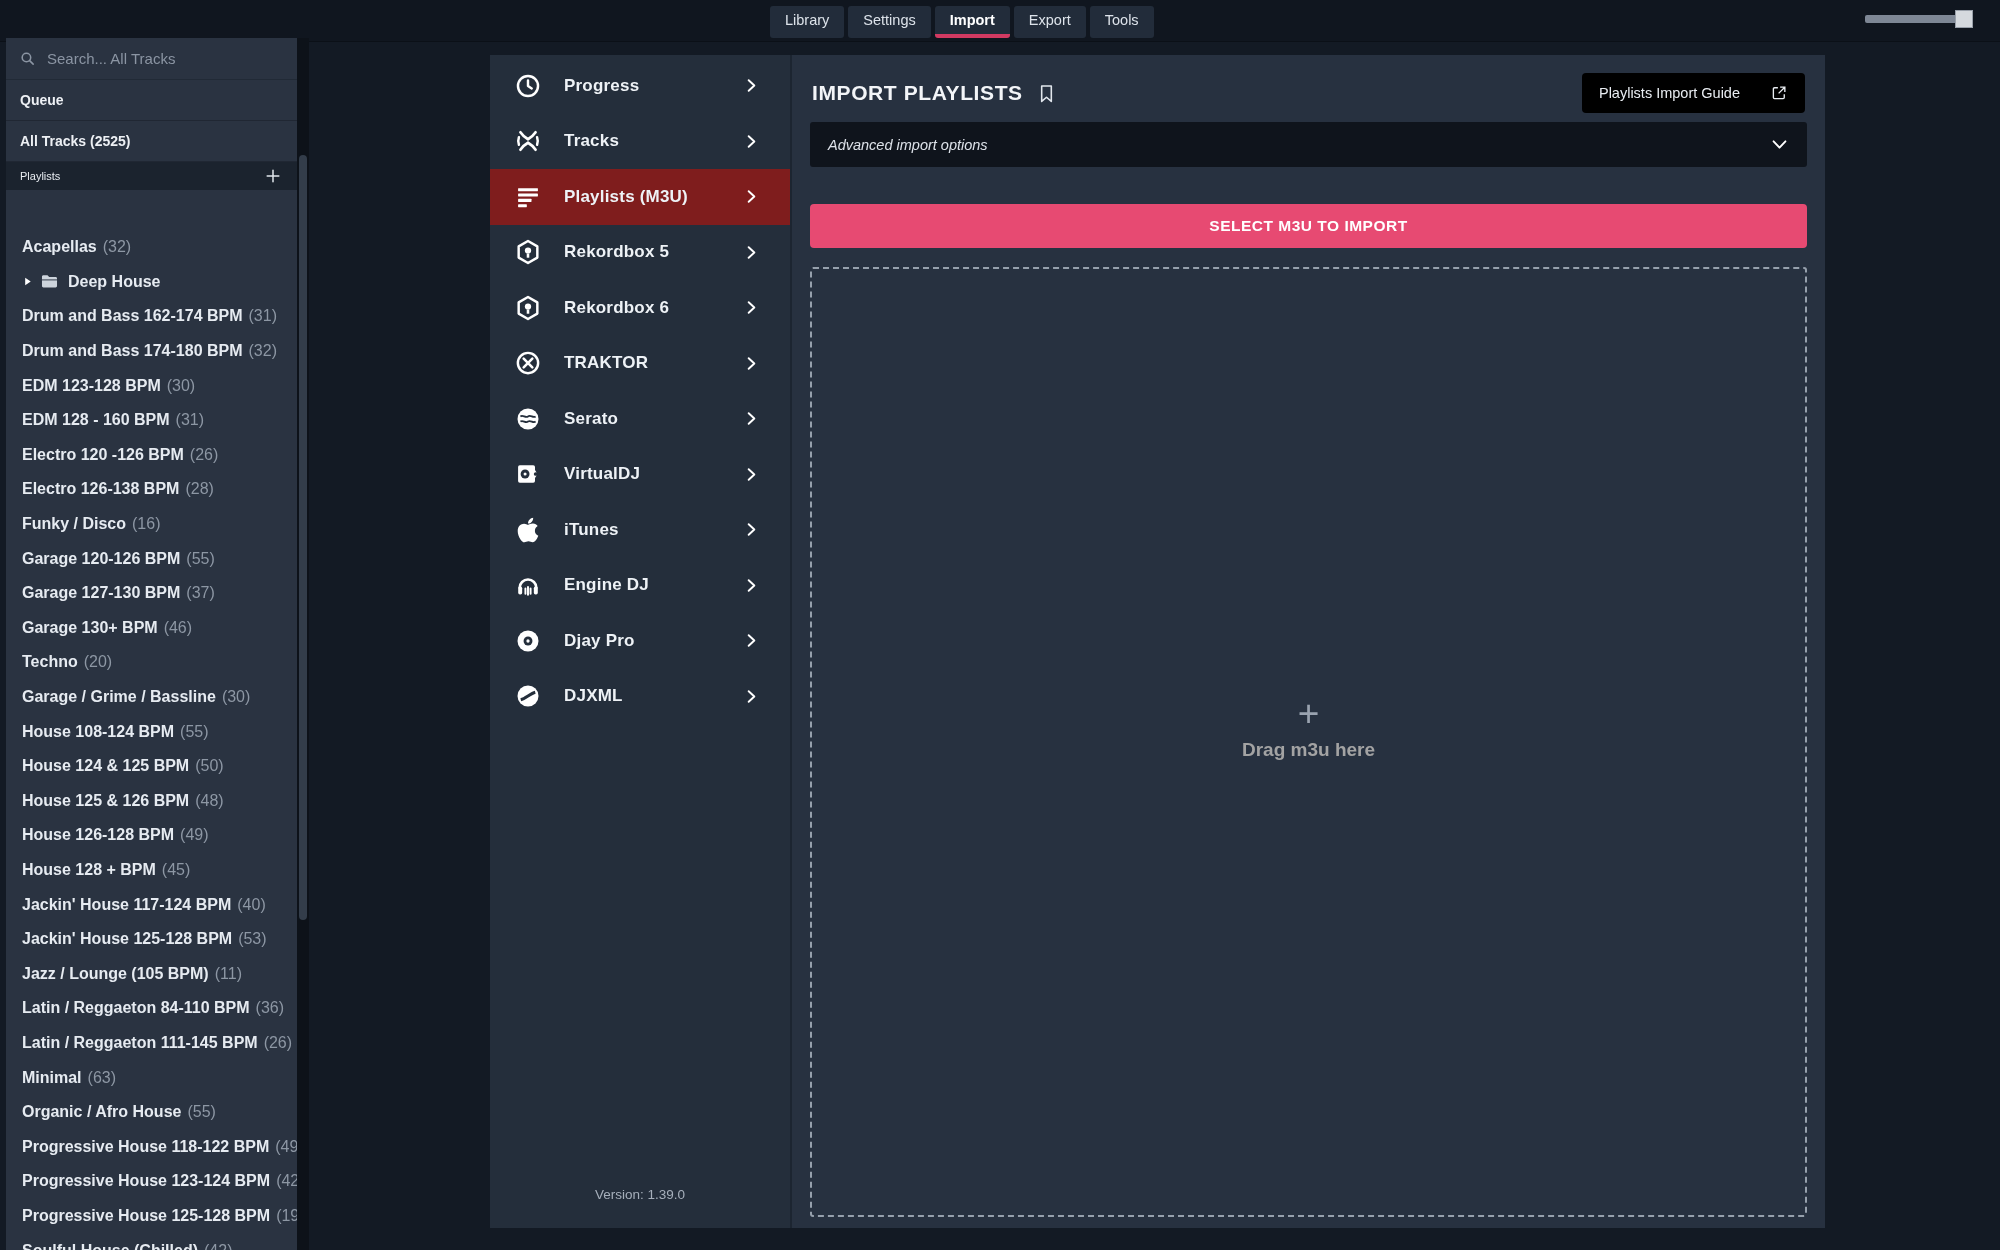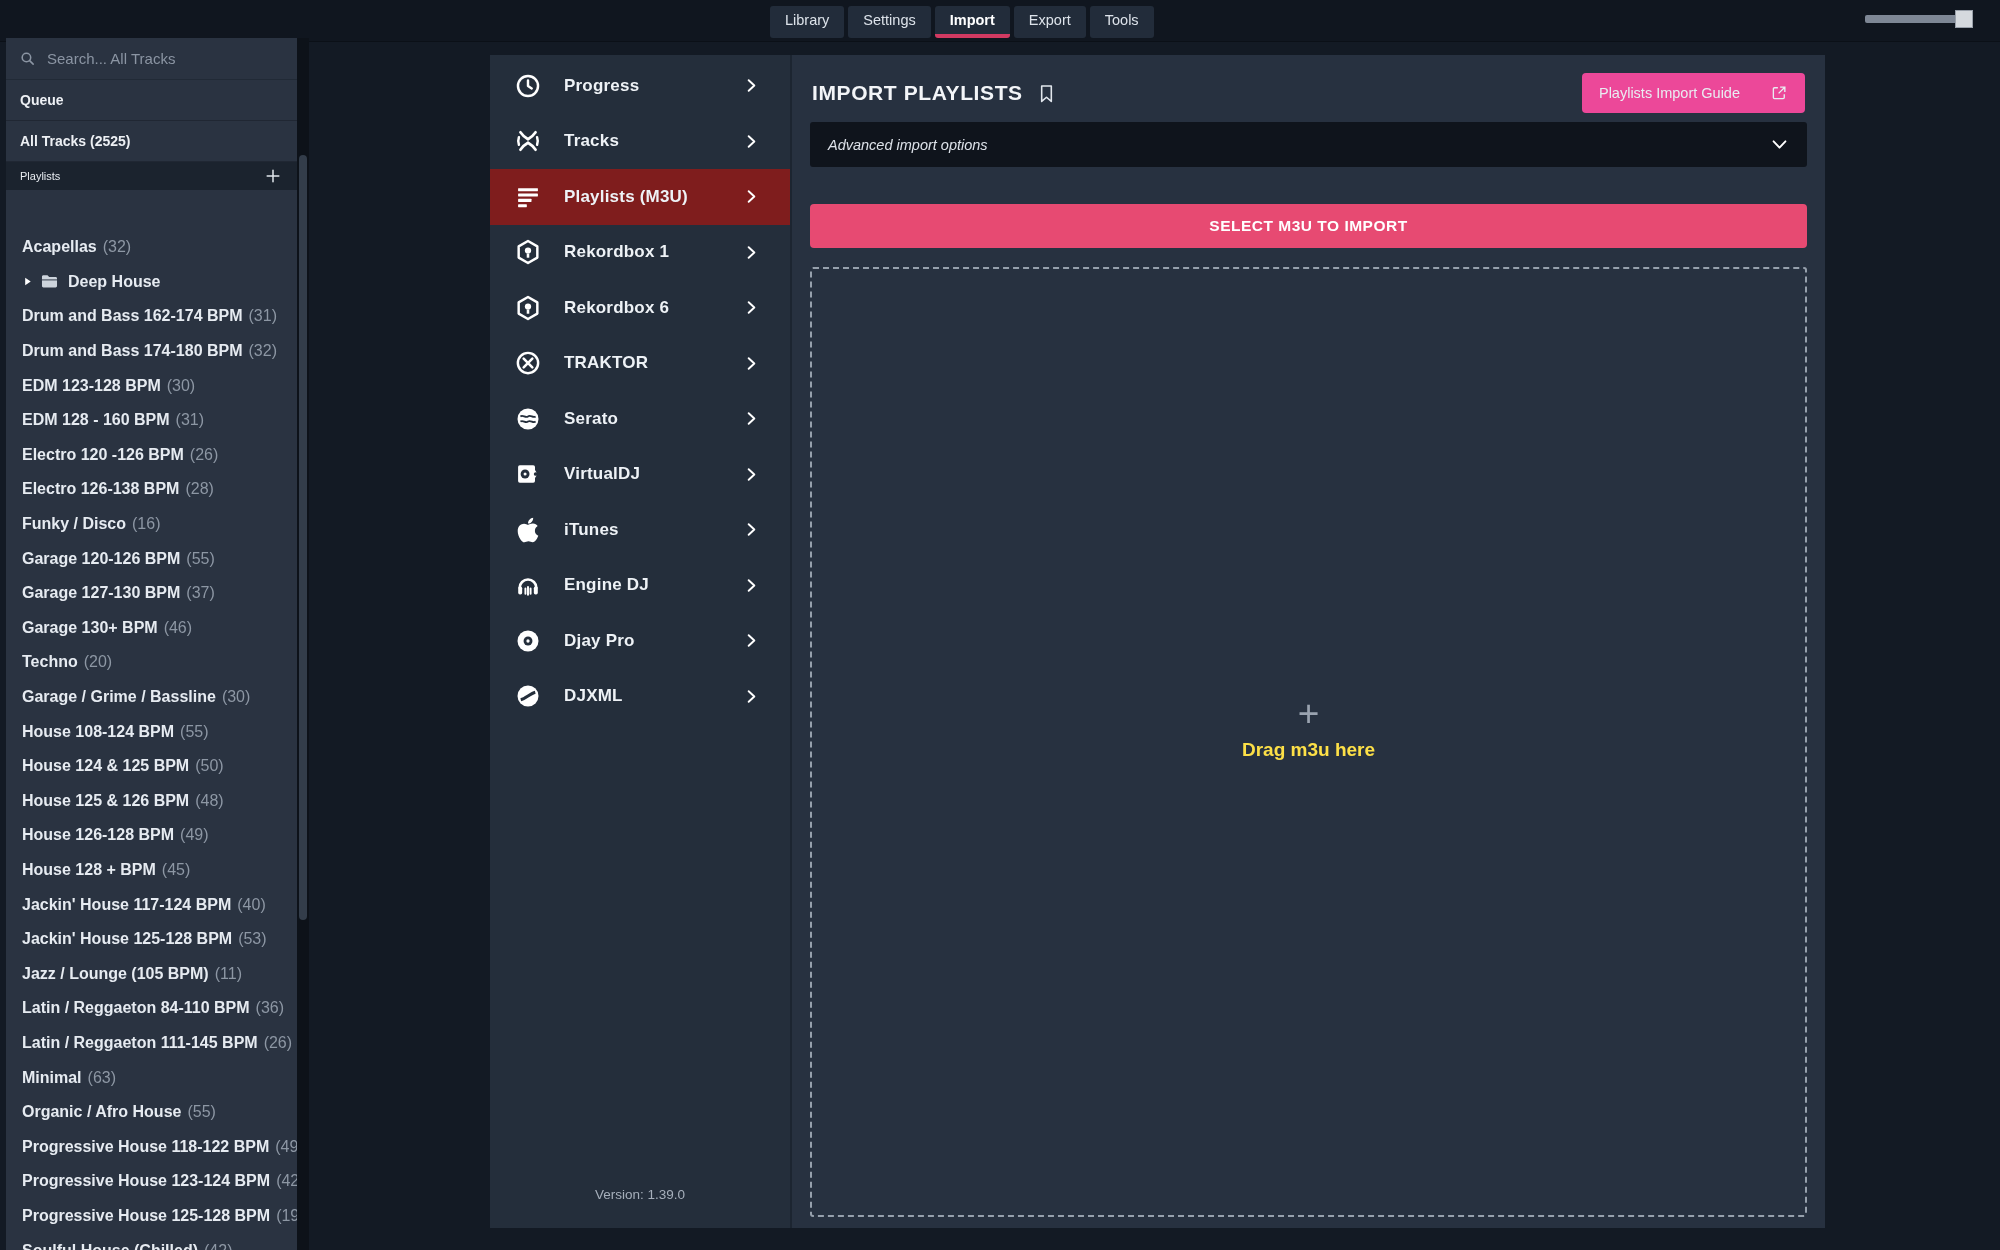--- a/index.html
+++ b/index.html
@@ -72,39 +72,39 @@
   .version { position:absolute; bottom:26px; width:100%; text-align:center;
              color:#a6afbb; font-size:13.5px; }
 
   .main-panel { flex:1; background:#273140; position:relative;
                 border-left:2px solid #1c2531; }
   .panel-title { position:absolute; left:20px; top:26px; display:flex;
                  align-items:center; gap:13px; color:#f3f5f8; font-size:21px;
                  font-weight:700; letter-spacing:0.6px; }
   .bookmark { width:21px; height:21px; color:#e2e7ed; cursor:pointer; }
   .guide-btn { position:absolute; right:20px; top:18px; height:40px;
-               background:#ec4899; border:none; border-radius:4px; display:flex;
+               background:#000000; border:none; border-radius:4px; display:flex;
                align-items:center; padding:0 17px; color:#e9edf2; font-size:14.5px;
                font-family:"Liberation Sans",sans-serif; cursor:pointer; }
   .guide-btn svg { width:18px; height:18px; margin-left:30px; color:#e9edf2; }
   .advanced { position:absolute; left:18px; right:18px; top:67px; height:45px;
               background:#0f141c; border-radius:3px; display:flex; align-items:center;
               padding:0 18px; color:#dde2e9; font-size:14.5px; cursor:pointer;font-style:italic; }
   .advanced svg { margin-left:auto; width:19px; height:19px; color:#ffffff; }
   .select-btn { position:absolute; left:18px; right:18px; top:149px; height:44px;
                 background:#e74a72; border:none; border-radius:4px; color:#ffffff;
                 font-size:15.5px; font-weight:700; letter-spacing:0.5px;
                 font-family:"Liberation Sans",sans-serif; cursor:pointer; }
   .dropzone { position:absolute; left:18px; right:18px; top:212px; bottom:11px;
               border:2px dashed #96a0ac; border-radius:3px; display:flex;
               flex-direction:column; align-items:center; justify-content:center; }
   .dz-inner { display:flex; flex-direction:column; align-items:center;
               transform:translateY(-14px); }
   .dz-plus { font-size:37px; font-weight:300; line-height:1; color:#9aa3b0; }
-  .dz-text { margin-top:7px; font-size:19px; font-weight:600; color:#fde047; }
+  .dz-text { margin-top:7px; font-size:19px; font-weight:600; color:#a3a3a3; }
 </style>
 </head>
 <body>
 
 <svg width="0" height="0" style="position:absolute">
   <defs>
     <symbol id="i-search" viewBox="0 0 24 24">
         <circle cx="10.5" cy="10.5" r="6" fill="none" stroke="currentColor" stroke-width="2.2"></circle>
         <line x1="15" y1="15" x2="20" y2="20" stroke="currentColor" stroke-width="2.2" stroke-linecap="round"></line>
       </symbol>
@@ -432,21 +432,21 @@
     <svg class="src-chevron">
       <use href="#i-chev-r"></use>
             </svg>
   </div>
           <div class="src-item">
     <span class="src-icon">
       <svg>
                 <use href="#i-rekordbox"></use>
               </svg>
             </span>
-    <span class="src-label">Rekordbox 1</span>
+    <span class="src-label">Rekordbox 5</span>
     <svg class="src-chevron">
       <use href="#i-chev-r"></use>
             </svg>
   </div>
           <div class="src-item">
     <span class="src-icon">
       <svg>
                 <use href="#i-rekordbox"></use>
               </svg>
             </span>

